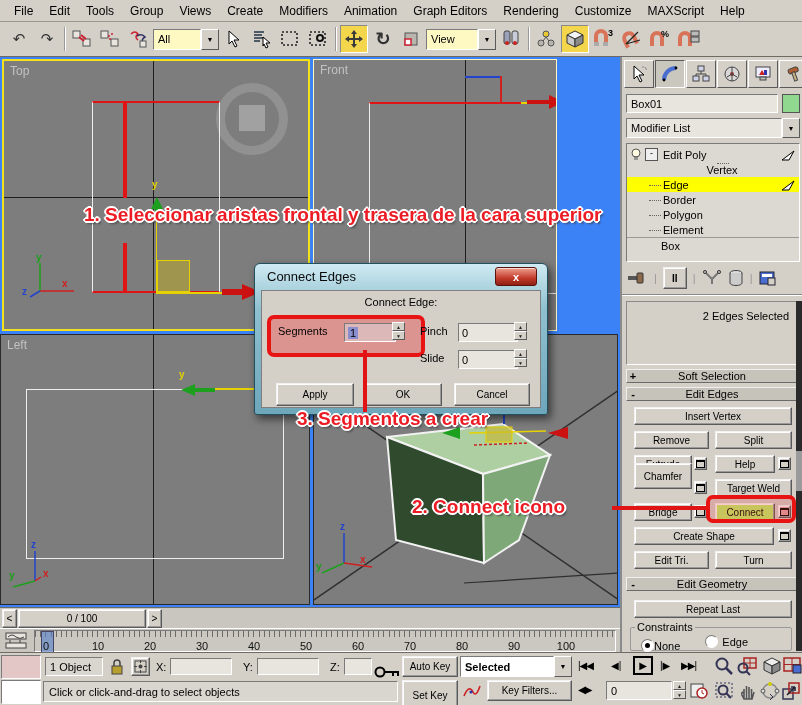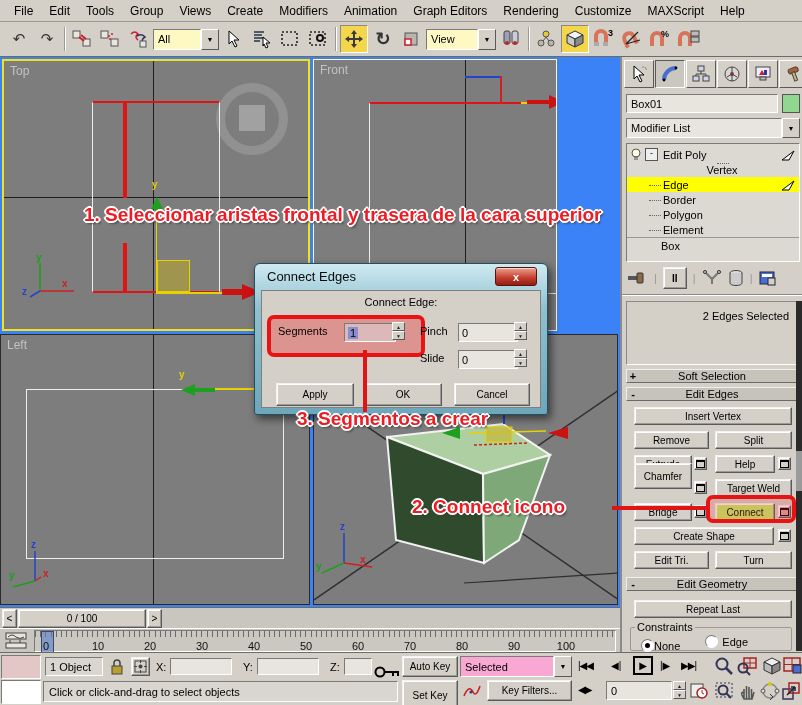--- a/index.html
+++ b/index.html
@@ -562,21 +562,21 @@
         <span>Click or click-and-drag to select objects</span>
       </div>
 
     <div class="abs pbtn" style="left:402px;top:3px;width:56px;height:21px;">
         <span>Auto Key</span>
       </div>
     <div class="abs pbtn" style="left:402px;top:27px;width:56px;height:31px;">
         <span>Set Key</span>
       </div>
     <div class="abs combo" style="left:460px;top:3px;width:112px;height:21px;">
-      <div class="cfield" style="flex:1;background:#f9a8d4;">Selected</div>
+      <div class="cfield" style="flex:1;background:#ffffff;font-weight:bold;">Selected</div>
       <div class="cbtn">▼</div>
     </div>
     <svg class="abs" style="left:462px;top:30px;" width="20" height="16">
         <path d="M2 13 q5 -12 9 -4 q3 6 7 -6" stroke="#c22" stroke-width="1.6" fill="none"></path>
         <circle cx="9" cy="9" r="1.6" fill="#33a"></circle>
       </svg>
     <div class="abs pbtn" style="left:487px;top:27px;width:85px;height:21px;">
         <span>Key Filters...</span>
       </div>
 

